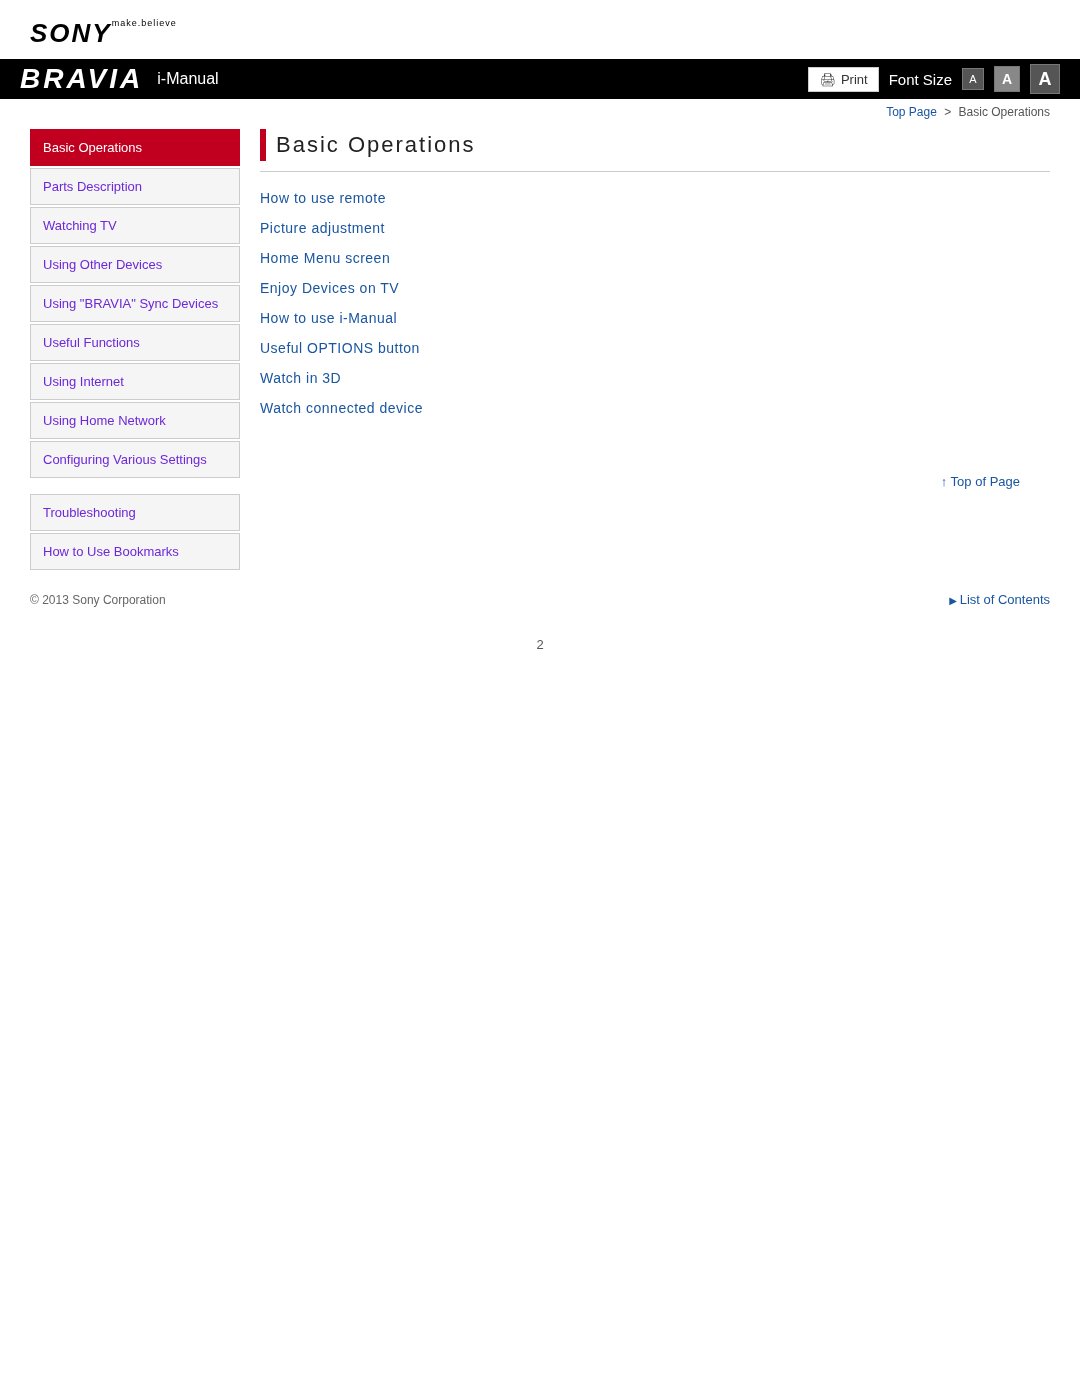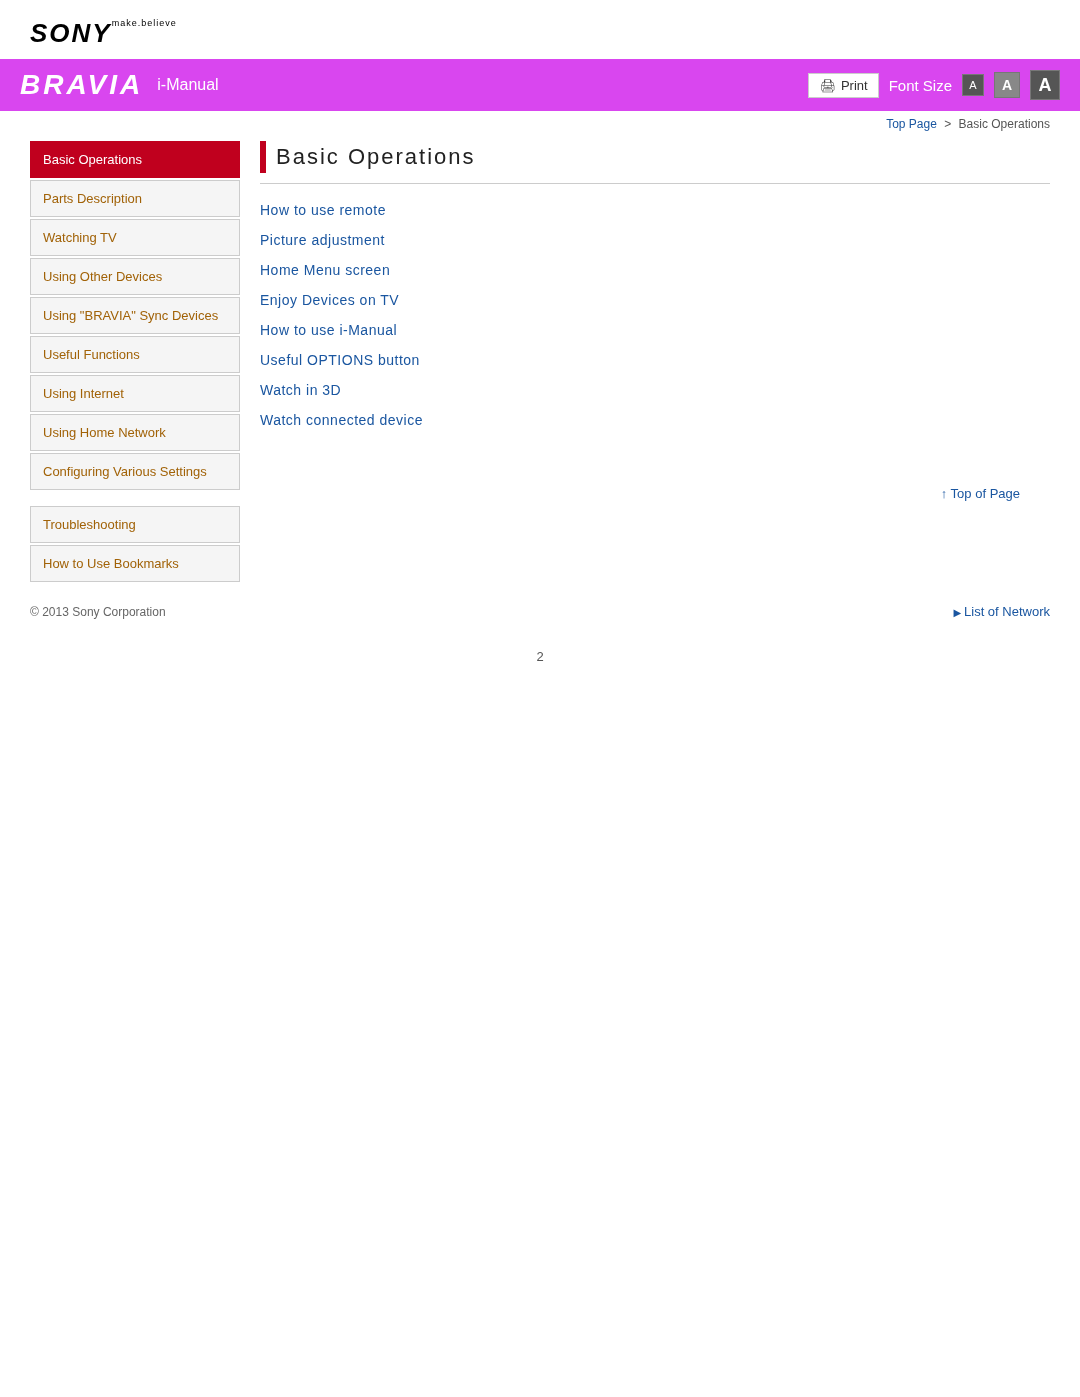--- a/index.html
+++ b/index.html
@@ -29,26 +29,26 @@
       font-style: italic;
     }
     .make-believe {
       font-size: 9px;
       letter-spacing: 1px;
       color: #000;
     }
 
     
     .nav-bar {
-      background: #d946ef;
+      background: #000000;
       display: flex;
       align-items: center;
       justify-content: space-between;
       padding: 0 20px;
-      height: 52px;
+      height: 40px;
     }
     .bravia-title {
       display: flex;
       align-items: center;
       gap: 14px;
     }
     .bravia-logo {
       font-size: 28px;
       font-weight: 900;
       color: #ffffff;
@@ -124,21 +124,21 @@
       width: 210px;
       flex-shrink: 0;
     }
     .sidebar-item {
       border: 1px solid #ccc;
       padding: 10px 12px;
       margin-bottom: 2px;
       font-size: 13px;
       cursor: pointer;
       background: #f5f5f5;
-      color: #a16207;
+      color: #6d28d9;
     }
     .sidebar-item.active {
       background: #c0001e;
       color: #fff;
       border-color: #c0001e;
     }
     .sidebar-spacer {
       height: 14px;
     }
 
@@ -290,16 +290,16 @@
 
     <div class="page-footer">
       <a class="top-of-page-link" href="#">Top of Page</a>
     </div>
   </div>
 
 </div>
 
 <div class="bottom-footer">
   <span class="copyright-text">© 2013 Sony Corporation</span>
-  <a class="list-of-contents-link" href="#">List of Network</a>
+  <a class="list-of-contents-link" href="#">List of Contents</a>
 </div>
 
 <div class="page-number">2</div>
 
 </body></html>

